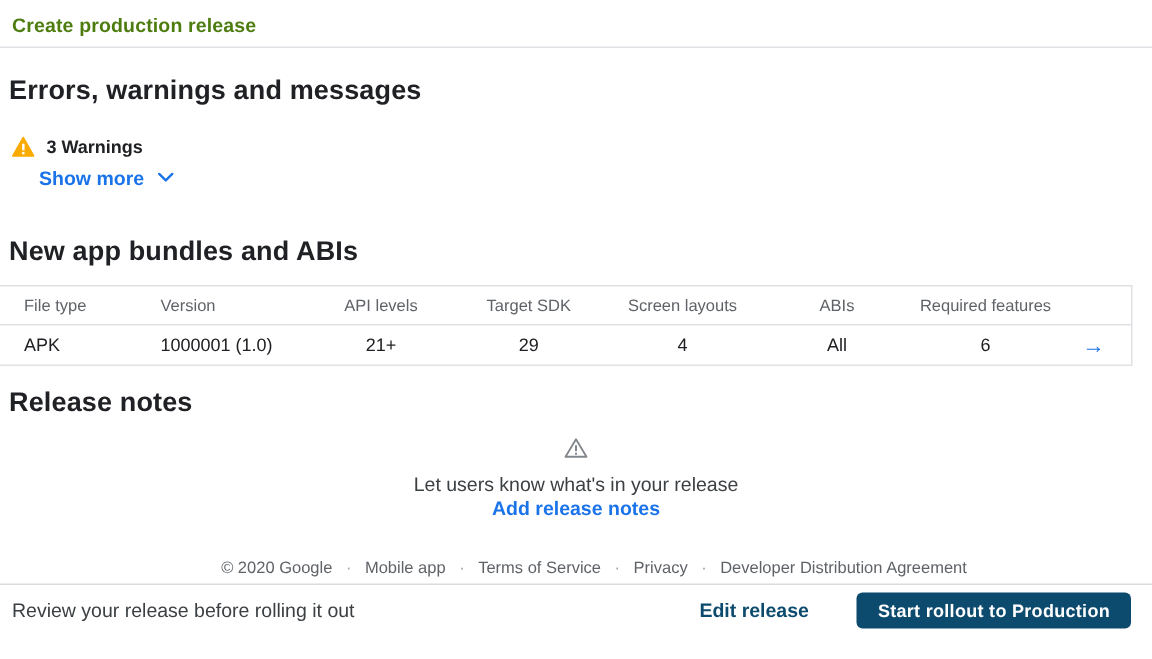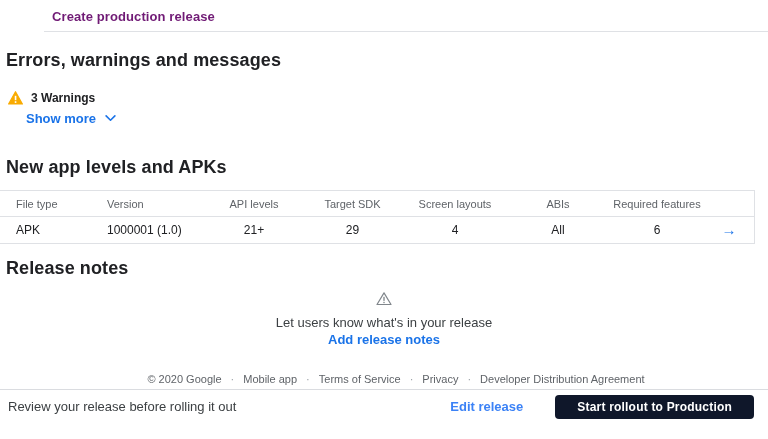--- a/index.html
+++ b/index.html
@@ -11,22 +11,21 @@
     color:#202124;
     overflow:hidden;
   }
   
   .page-header {
     padding:9px 20px 7px 8px;
     border-bottom:1px solid #dfe1e5;
     font-size:13px;
     font-weight:700;
     letter-spacing:.1px;
-    color:#701a75;
-    margin-left:44px;
+    color:#4d7c0f;
   }
   
   .section-heading {
     font-size:18px;
     font-weight:600;
     color:#202124;
     letter-spacing:.1px;
     padding-left:6px;
   }
   .heading-errors   { margin-top:18px; }
@@ -122,34 +121,34 @@
     align-items:center;
     padding:0 14px 0 8px;
   }
   .action-message { flex:1; font-size:13px; color:#3c4043; }
   .edit-release-btn {
     background:none;
     border:none;
     font-family:inherit;
     font-size:13px;
     font-weight:600;
-    color:#3b82f6;
+    color:#0c4a6e;
     margin-right:32px;
     cursor:pointer;
   }
   .primary-btn {
-    background:#0f172a;
+    background:#0c4a6e;
     border:none;
     border-radius:4px;
     color:#fff;
     font-family:inherit;
     font-size:12px;
     font-weight:600;
     letter-spacing:.2px;
-    padding:0 22px;
+    padding:0 14px;
     height:24px;
     cursor:pointer;
   }
 </style>
 </head>
 <body>
 
 <div class="page-header">Create production release</div>
 
 <h2 class="section-heading heading-errors">Errors, warnings and messages</h2>
@@ -167,21 +166,21 @@
 
 <div class="show-more">
   <span class="show-more-label">Show more</span>
   <span style="line-height:0;">
     <svg width="11" height="7" viewBox="0 0 12 8">
       <path d="M1 1 L6 6 L11 1" fill="none" stroke="#1a73e8" stroke-width="1.8" stroke-linecap="round" stroke-linejoin="round"></path>
     </svg>
   </span>
 </div>
 
-<h2 class="section-heading heading-bundles">New app levels and APKs</h2>
+<h2 class="section-heading heading-bundles">New app bundles and ABIs</h2>
 
 <div class="apk-table">
   <div class="apk-row head">
     <div class="cell c-left">File type</div>
     <div class="cell c-ver">Version</div>
     <div class="cell c-num">API levels</div>
     <div class="cell c-num">Target SDK</div>
     <div class="cell c-num">Screen layouts</div>
     <div class="cell c-num">ABIs</div>
     <div class="cell c-num">Required features</div>

